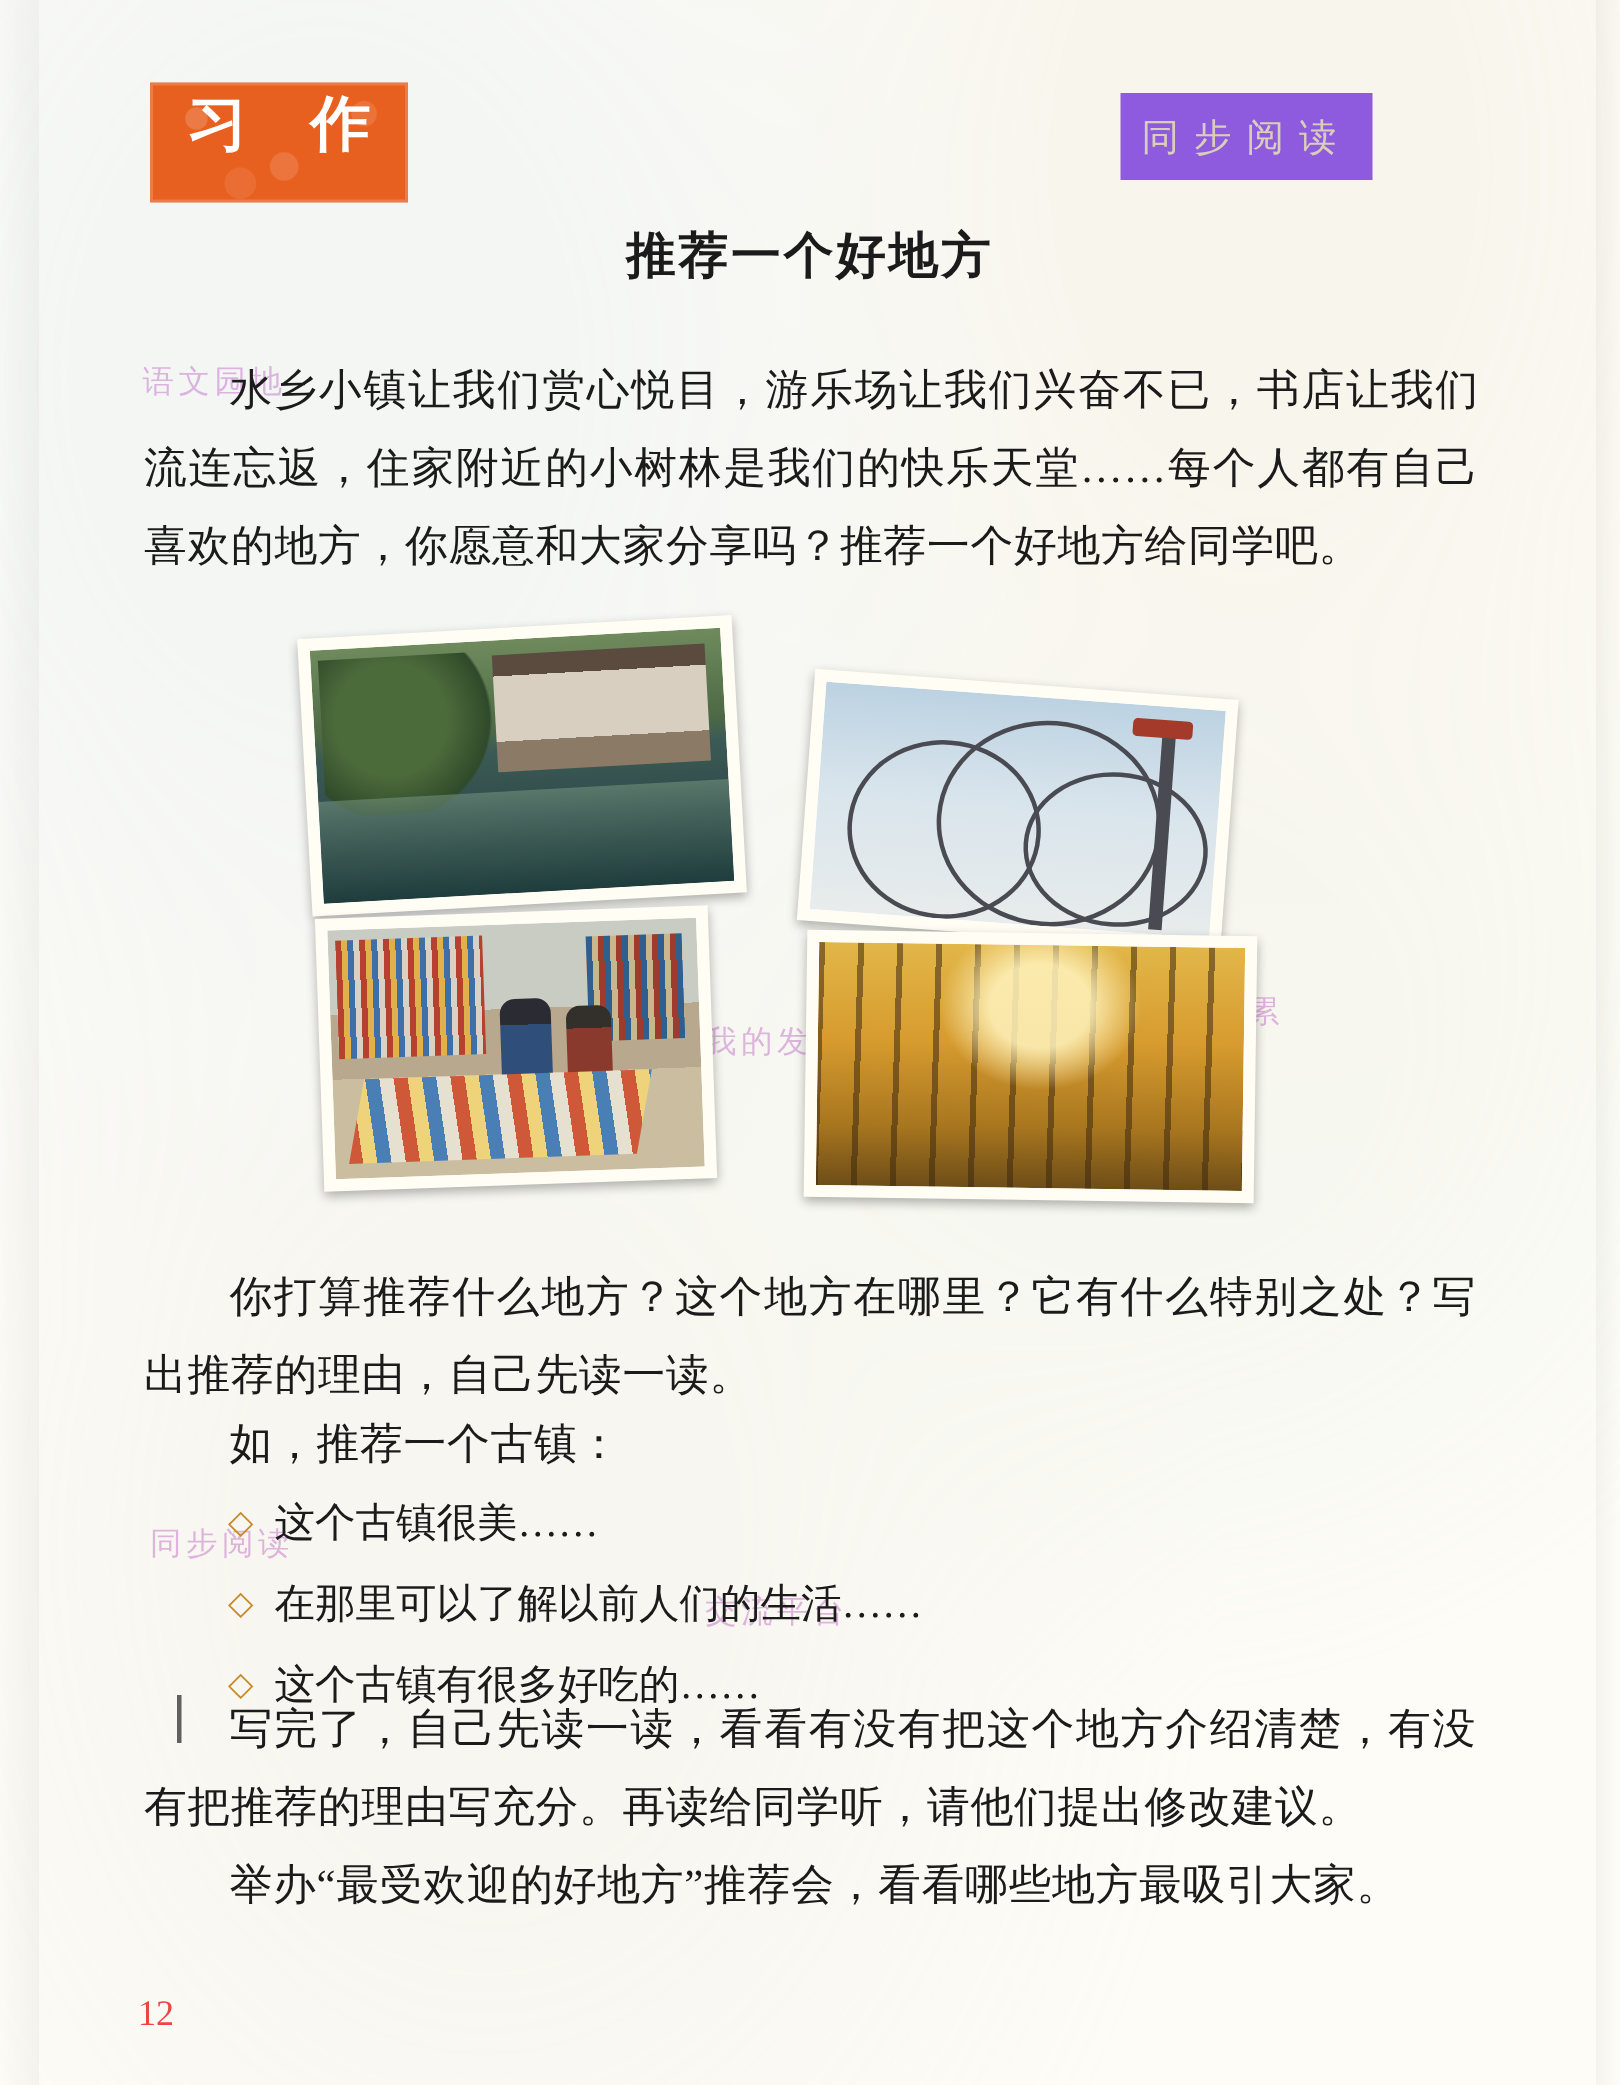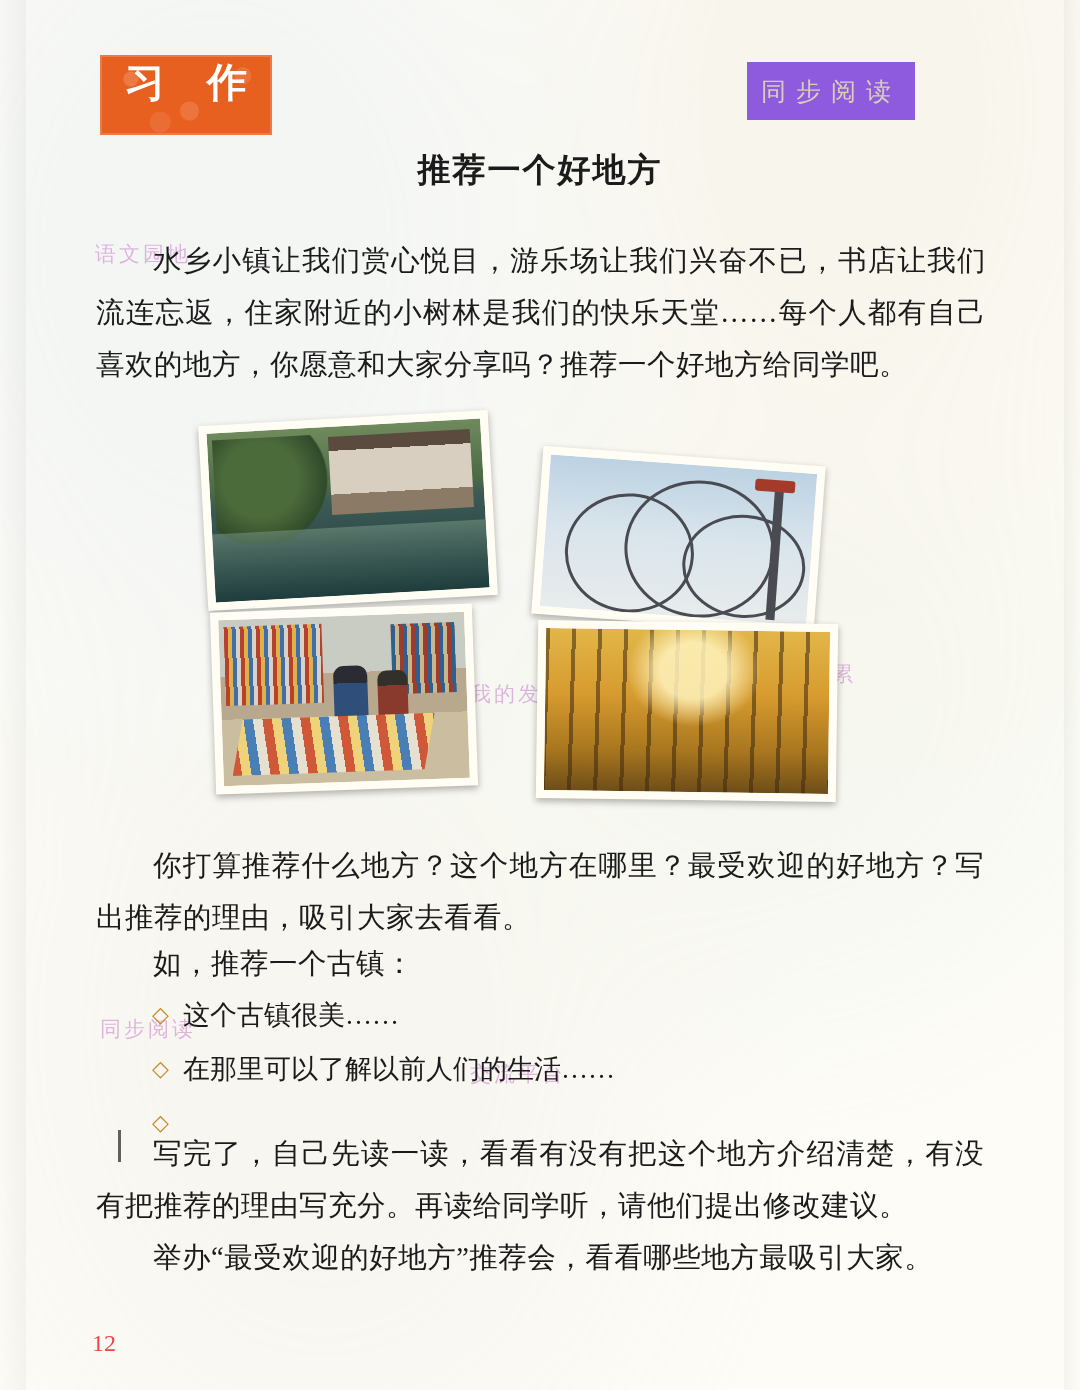--- a/index.html
+++ b/index.html
@@ -428,35 +428,36 @@
     </div>
 
     <div class="photo photo-forest">
       <div class="inner">
         <div class="forest-art"></div>
       </div>
     </div>
 
   </div>
 
-  <div class="para p-prompt">你打算推荐什么地方？这个地方在哪里？最受欢迎的好地方？写出推荐的理由，吸引大家去看看。</div>
+  <div class="para p-prompt">你打算推荐什么地方？这个地方在哪里？它有什么特别之处？写出推荐的理由，自己先读一读。</div>
 
   <div class="para p-example">如，推荐一个古镇：</div>
 
   <div class="bullets">
     <div class="bullet">
       <span class="dia">◇</span>
       <span>这个古镇很美……</span>
     </div>
     <div class="bullet">
       <span class="dia">◇</span>
       <span>在那里可以了解以前人们的生活……</span>
     </div>
     <div class="bullet">
       <span class="dia">◇</span>
+      <span>这个古镇有很多好吃的……</span>
     </div>
   </div>
 
   <div class="tick"></div>
   <div class="para p-check">写完了，自己先读一读，看看有没有把这个地方介绍清楚，有没有把推荐的理由写充分。再读给同学听，请他们提出修改建议。</div>
 
   <div class="para p-activity">举办“最受欢迎的好地方”推荐会，看看哪些地方最吸引大家。</div>
 
   <div class="page-no">12</div>
 

